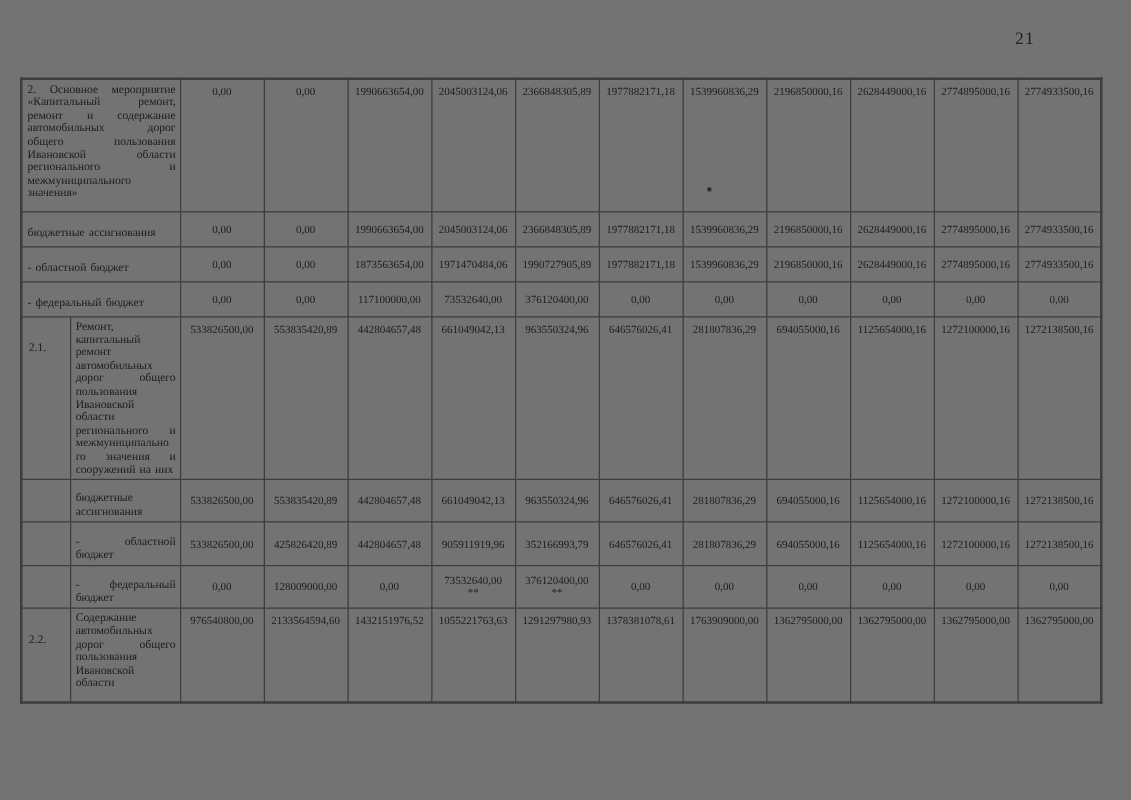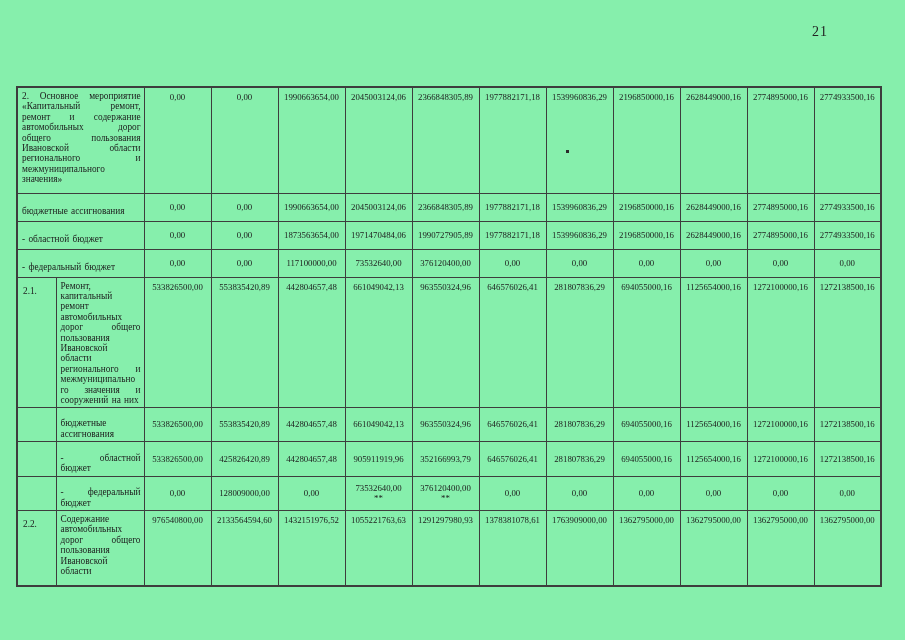--- a/index.html
+++ b/index.html
@@ -6,62 +6,61 @@
     margin: 0; padding: 0;
     width: 905px; height: 640px;
     background: #ffffff;
     font-family: "Liberation Serif", "DejaVu Serif", serif;
     color: #1c1c1c;
     overflow: hidden;
   }
   .page {
     position: relative;
     width: 905px; height: 640px;
-    background: #86efac;
+    background: #737373;
   }
   .page-number {
     position: absolute;
     top: 24px; left: 812px;
     font-size: 14px;
     letter-spacing: 1px;
     color: #222;
   }
   table.budget-table {
     position: absolute;
     left: 16px; top: 62px;
     width: 864px;
     border-collapse: collapse;
     table-layout: fixed;
   }
   table.budget-table, table.budget-table td {
     border: 1px solid #3d3d3d;
   }
   table.budget-table {
     border-width: 2px;
-    margin-top: 24px;
   }
   td {
     padding: 0;
     overflow: hidden;
   }
   
   tr.r0 { height: 106px; }
   tr.r1, tr.r2, tr.r3 { height: 28px; }
   tr.r4 { height: 126px; }
   tr.r5 { height: 32px; }
   tr.r6 { height: 35px; }
   tr.r7 { height: 33px; }
   tr.r8 { height: 75px; }
 
   tr.kind-main td, tr.kind-main-span td { vertical-align: top; }
   tr.kind-sub td, tr.kind-sub-span td { vertical-align: middle; }
 
   .num-cell {
     font-size: 9.3px;
-    padding: 8px 2px 2px 5px;
+    padding: 20px 2px 2px 5px;
     text-align: left;
     vertical-align: top !important;
   }
   .label-cell {
     font-size: 9.3px;
     line-height: 10.4px;
     padding: 3px 3px 2px 4px;
     text-align: justify;
     word-spacing: 1px;
   }

